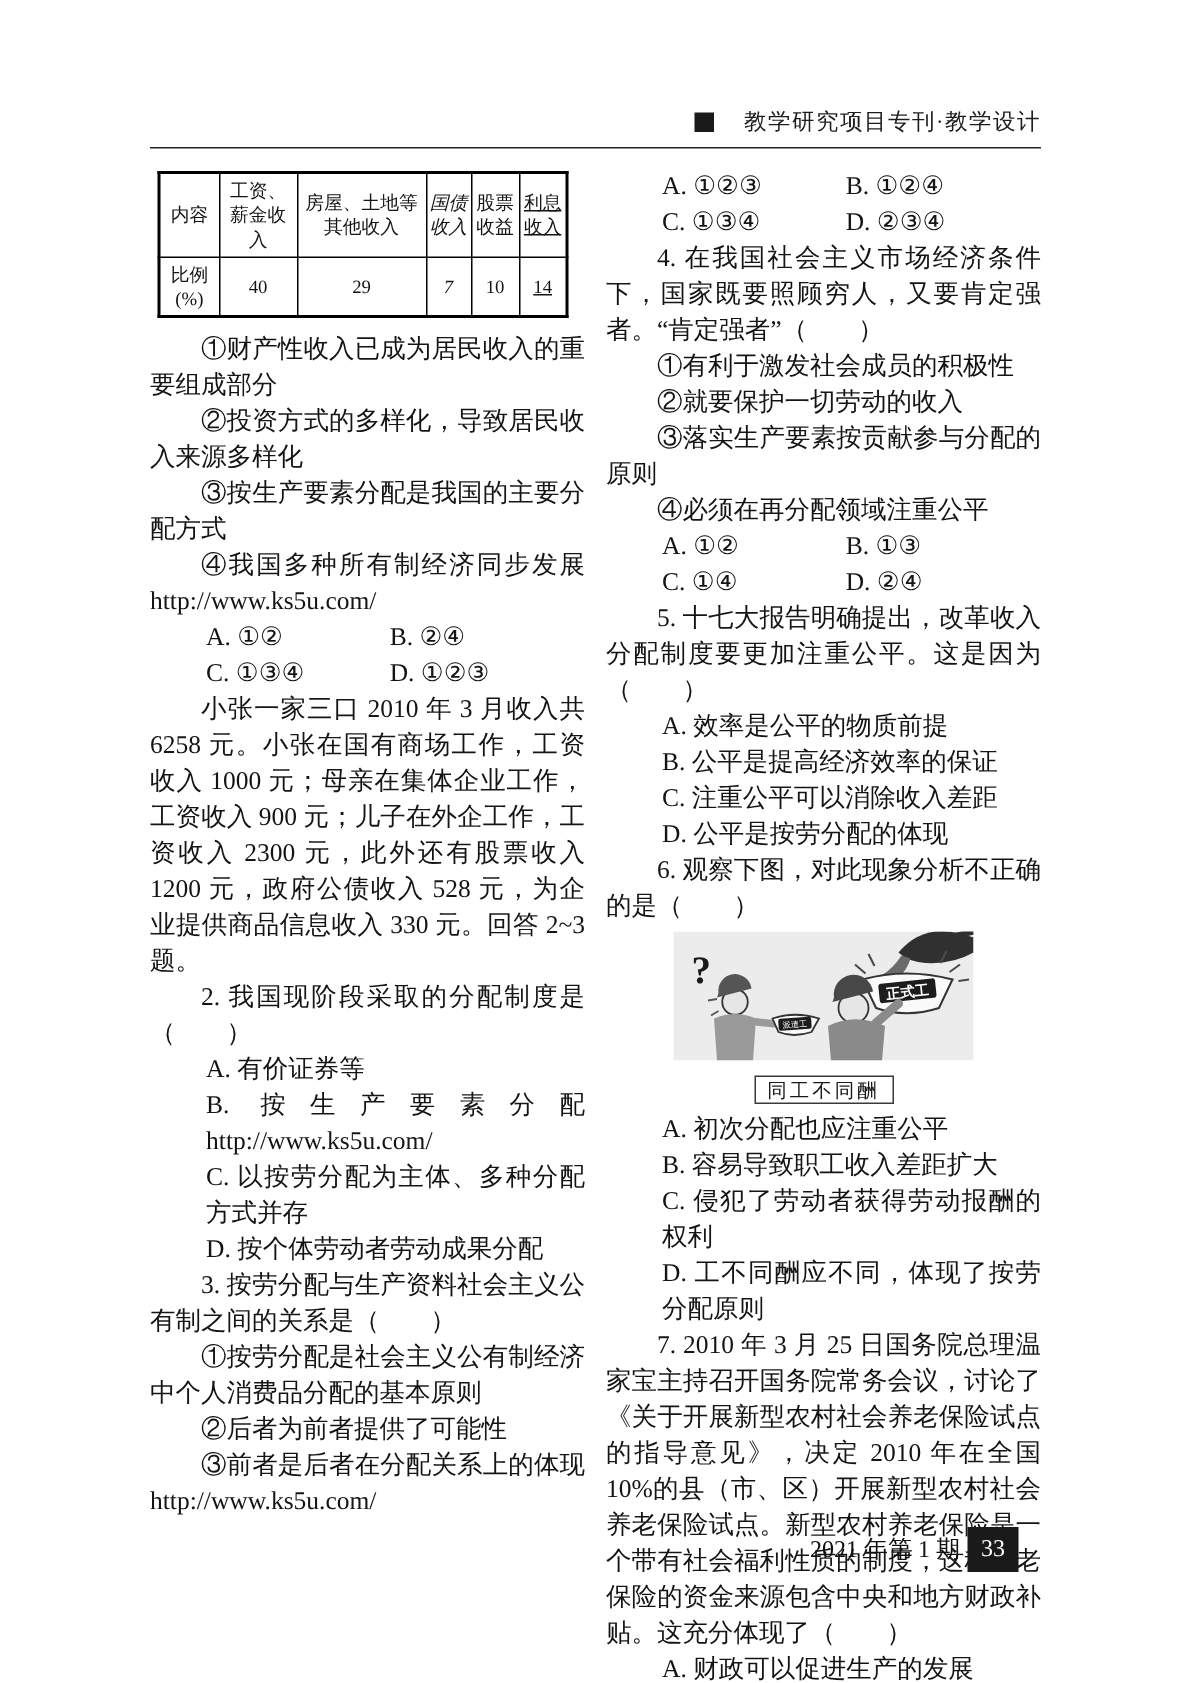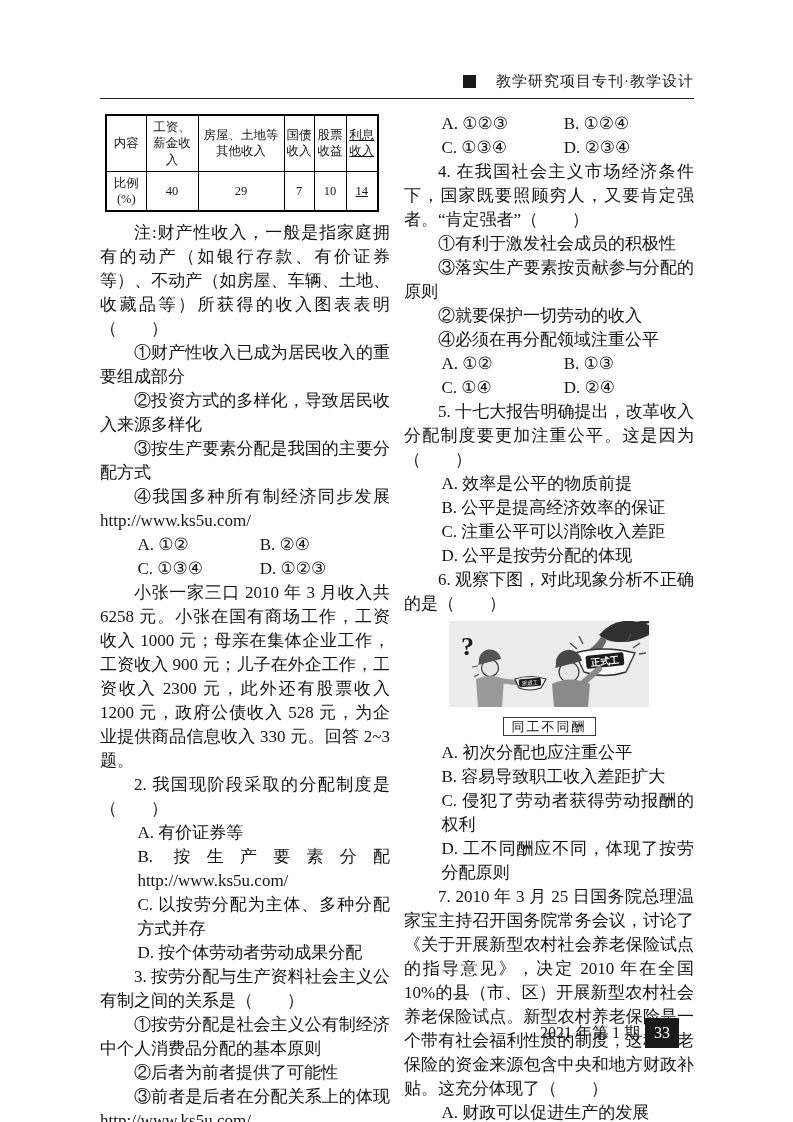--- a/index.html
+++ b/index.html
@@ -25,21 +25,21 @@
   .indent { text-indent:2em; }
   .opt-line { padding-left:2.2em; }
   .opts { display:flex; padding-left:2.2em; }
   .opts .o1 { width:7.2em; flex:0 0 auto; }
 
   
   .income-table { border-collapse:collapse; border:2px solid #000; width:272px; margin:2px 0 9px 5px;
                   table-layout:fixed; font-size:12.5px; line-height:1.3; text-align:center; }
   .income-table td { border:1px solid #000; padding:3px 1px; vertical-align:middle; word-break:break-all; }
   .income-table .c0 { width:40px; } .income-table .c1 { width:52px; } .income-table .c2 { width:86px; }
-  .income-table .c3 { width:30px; } .income-table .c4 { width:32px; } .income-table .c5 { width:32px;text-decoration:underline; }
+  .income-table .c3 { width:30px;font-style:italic; } .income-table .c4 { width:32px; } .income-table .c5 { width:32px;text-decoration:underline; }
 
   
   .cartoon-wrap { width:204px; margin:5px auto 3px; text-align:center; }
   .cartoon-caption { display:inline-block; border:1.5px solid #3a3a3a; padding:0 8px; font-size:13px; line-height:17px; letter-spacing:2px; margin-top:1px; color:#1a1a1a; }
 
   
   .page-footer { position:absolute; top:1018px; right:114px; display:flex; align-items:center; gap:5px; }
   .footer-issue { font-size:16px; color:#111; }
   .page-number-box { width:34px; height:30px; background:#1a1a1a; color:#ffffff; display:flex; align-items:center; justify-content:center; font-size:16px; }
 </style>
@@ -75,21 +75,20 @@
           </td>
           <td class="c1">40</td>
           <td class="c2">29</td>
           <td class="c3">7</td>
           <td class="c4">10</td>
           <td class="c5">14</td>
         </tr>
       </tbody>
         </table>
 
-      <p class="indent">注:财产性收入，一般是指家庭拥有的动产（如银行存款、有价证券等）、不动产（如房屋、车辆、土地、收藏品等）所获得的收入图表表明（　　）</p>
       <p class="indent">①财产性收入已成为居民收入的重要组成部分</p>
       <p class="indent">②投资方式的多样化，导致居民收入来源多样化</p>
       <p class="indent">③按生产要素分配是我国的主要分配方式</p>
       <p class="indent">④我国多种所有制经济同步发展 http://www.ks5u.com/</p>
       <div class="opts">
         <span class="o1">A. ①②</span>
         <span>B. ②④</span>
       </div>
       <div class="opts">
         <span class="o1">C. ①③④</span>
@@ -114,22 +113,22 @@
         <span class="o1">A. ①②③</span>
         <span>B. ①②④</span>
       </div>
       <div class="opts">
         <span class="o1">C. ①③④</span>
         <span>D. ②③④</span>
       </div>
 
       <p class="indent">4. 在我国社会主义市场经济条件下，国家既要照顾穷人，又要肯定强者。“肯定强者”（　　）</p>
       <p class="indent">①有利于激发社会成员的积极性</p>
+      <p class="indent">②就要保护一切劳动的收入</p>
       <p class="indent">③落实生产要素按贡献参与分配的原则</p>
-      <p class="indent">②就要保护一切劳动的收入</p>
       <p class="indent">④必须在再分配领域注重公平</p>
       <div class="opts">
         <span class="o1">A. ①②</span>
         <span>B. ①③</span>
       </div>
       <div class="opts">
         <span class="o1">C. ①④</span>
         <span>D. ②④</span>
       </div>
 

